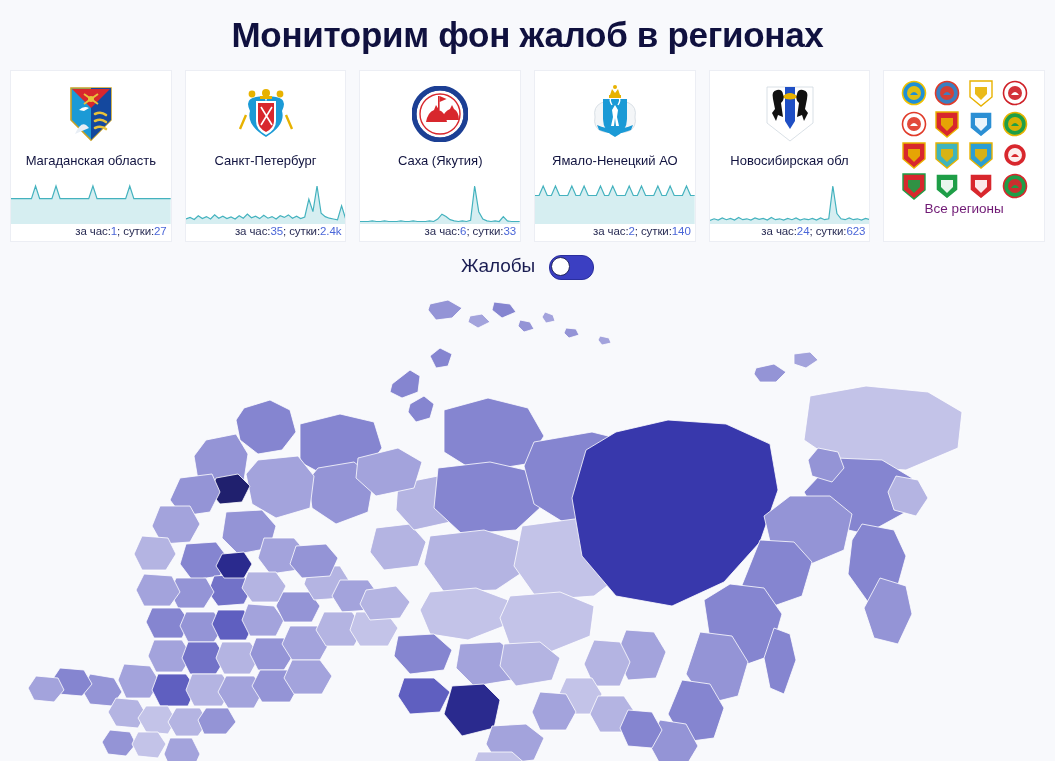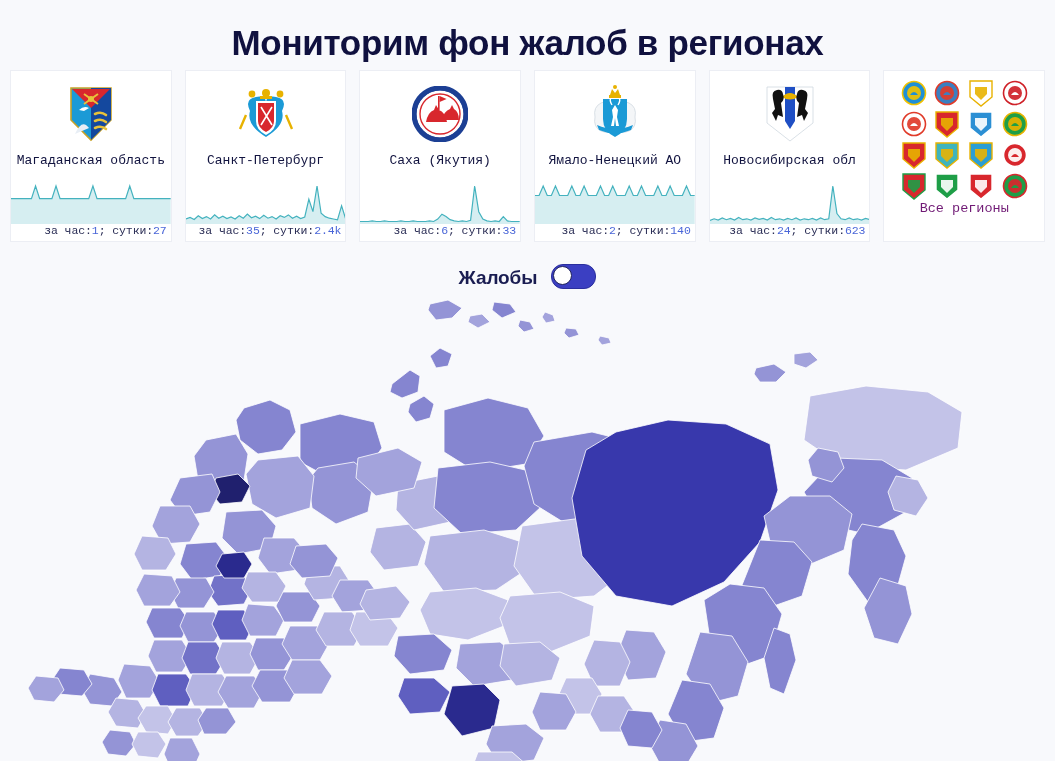--- a/index.html
+++ b/index.html
@@ -18,34 +18,33 @@
   }
 
   
   #page-title {
     text-align: center;
     font-size: 35px;
     font-weight: 700;
     letter-spacing: -0.3px;
     color: #10113f;
     margin: 0;
-    padding-top: 21px;
+    padding-top: 13px;
     line-height: 44px;
   }
 
   
   #region-cards {
     position: absolute;
     top: 70px;
     left: 10px;
     width: 1035px;
     height: 172px;
     display: flex;
     gap: 13px;
-    font-family: Liberation Mono, monospace;
   }
   .region-card {
     position: relative;
     width: 162px;
     height: 172px;
     background: #ffffff;
     border: 1px solid #eceef4;
     box-sizing: border-box;
     overflow: hidden;
     cursor: pointer;
@@ -117,24 +116,23 @@
   }
 
   
   #toggle-row {
     position: absolute;
     top: 255px;
     left: 0;
     width: 1055px;
     height: 34px;
     display: flex;
-    align-items: flex-end;
+    align-items: flex-start;
     justify-content: center;
     gap: 14px;
-    font-weight: bold;
   }
   .toggle-label {
     font-size: 19px;
     color: #1a1d52;
     letter-spacing: -0.1px;
   }
   #mode-toggle {
     width: 43px;
     height: 23px;
     border-radius: 12px;

